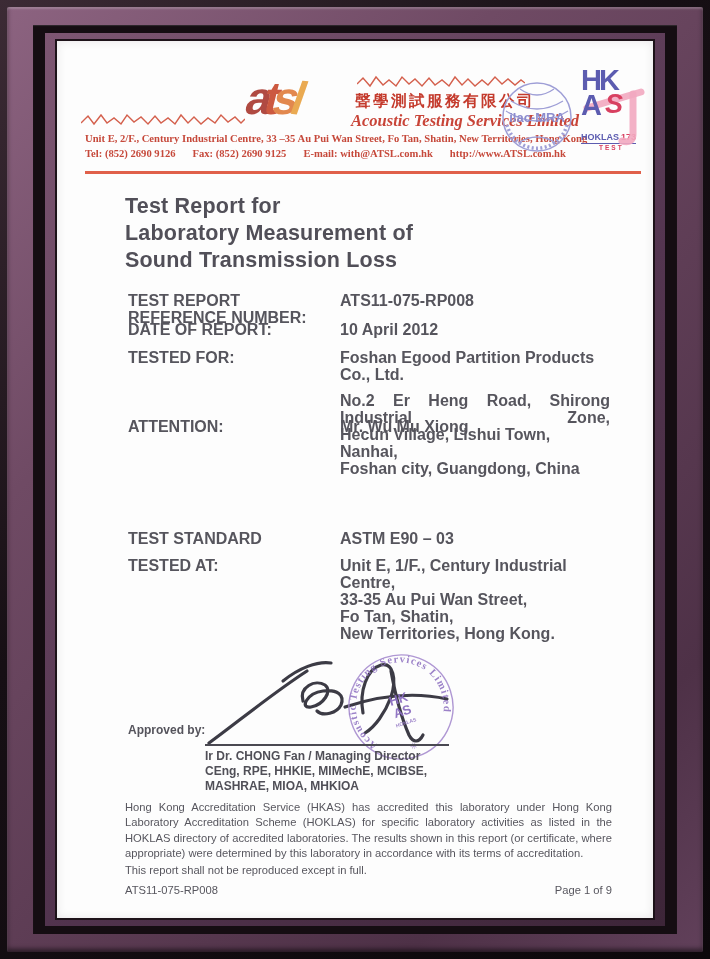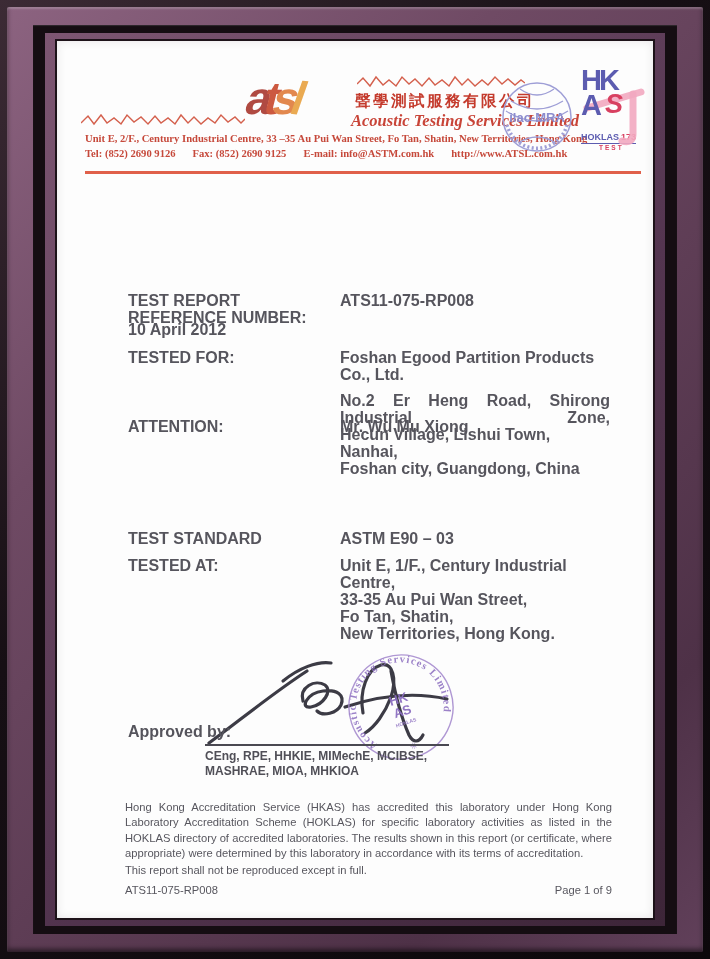--- a/index.html
+++ b/index.html
@@ -35,21 +35,21 @@
   .hk-test{font-weight:700;font-size:6.5px;color:#d84060;letter-spacing:2px;margin-left:18px}
   
   .title{left:68px;top:152px;width:480px;font-size:21.5px;font-weight:700;color:#514f58;line-height:27px;letter-spacing:.2px}
   
   .row{left:71px;width:482px;display:flex;font-size:16px;font-weight:700;color:#56555d;line-height:17px}
   .row .lbl{width:212px;flex:none}
   .row .val{flex:1;width:270px}
   .spread{text-align:justify;text-align-last:justify}
   .gap8{height:9px}
   
-  .approved{left:71px;top:682px;font-size:16px;font-weight:600;color:#55545c}
+  .approved{left:71px;top:682px;font-size:12px;font-weight:600;color:#55545c}
   .sig-line{left:148px;top:703px;width:244px;height:0;border-top:2px solid #4a4952}
   .names{left:148px;top:708px;font-size:12px;font-weight:700;color:#504f57;line-height:15px}
   .stamp{left:288px;top:610px;opacity:.92}
   
   .accr{left:68px;top:759px;width:487px;font-size:11.2px;color:#57565e;line-height:15.3px;text-align:justify}
   .note{left:68px;top:823px;font-size:11.2px;color:#57565e}
   .footrow{left:68px;top:843px;width:487px;display:flex;justify-content:space-between;font-size:11.2px;color:#57565e}
 </style>
 </head>
 <body>
@@ -72,21 +72,21 @@
       <svg class="abs" style="left:300px;top:34px" width="168" height="16">
         <polyline class="zz" points="0,9 6,3 13,11 19,2 26,10 32,5 39,11 45,2 52,9 58,4 65,11 72,3 78,10 85,5 92,11 98,2 105,10 111,4 118,11 125,5 131,10 138,2 145,9 151,4 158,10 164,5 168,8"></polyline>
       </svg>
 
       <div class="abs cn">聲學測試服務有限公司</div>
       <div class="abs en-script">Acoustic Testing Services Limited</div>
       <div class="abs addr">Unit E, 2/F., Century Industrial Centre, 33 –35 Au Pui Wan Street, Fo Tan, Shatin, New Territories, Hong Kong</div>
       <div class="abs contact">
         <span>Tel: (852) 2690 9126</span>
         <span>Fax: (852) 2690 9125</span>
-        <span>E-mail: info@ASTM.com.hk</span>
+        <span>E-mail: with@ATSL.com.hk</span>
         <span>http://www.ATSL.com.hk</span>
       </div>
       <div class="abs rule"></div>
 
       <svg class="abs ilac" width="78" height="90">
         <circle cx="39" cy="42" r="34" stroke="#9e9ed6" stroke-width="1.5" fill="none"></circle>
         <path d="M13,26 Q39,42 65,26" stroke="#9e9ed6" stroke-width="1.3" fill="none"></path>
         <path d="M8,36 Q39,56 70,36" stroke="#9e9ed6" stroke-width="1.3" fill="none"></path>
         <path d="M22,14 Q39,26 56,14" stroke="#9e9ed6" stroke-width="1.3" fill="none"></path>
         <path d="M20,68 Q39,56 58,68" stroke="#9e9ed6" stroke-width="1.3" fill="none"></path>
@@ -101,26 +101,32 @@
             <path d="M6,32 L60,16" stroke="#f2a8c0" stroke-width="7" stroke-linecap="round" fill="none" opacity="0.9"></path>
             <path d="M52,18 L52,58 Q52,68 41,65" stroke="#f2a8c0" stroke-width="7" stroke-linecap="round" fill="none" opacity="0.9"></path>
           </svg>
           <span class="hk-a">A</span>
           <span class="hk-s">S</span>
         </div>
         <div class="hoklas"><span>HOKLAS</span><span class="num">173</span></div>
         <div class="hk-test">TEST</div>
       </div>
 
+      <div class="abs title">
+        <div>Test Report for</div>
+        <div>Laboratory Measurement of</div>
+        <div>Sound Transmission Loss</div>
+      </div>
 
       <div class="abs row" style="top:251px">
         <div class="lbl">TEST REPORT REFERENCE NUMBER:</div>
         <div class="val">ATS11-075-RP008</div>
       </div>
       <div class="abs row" style="top:280px">
+        <div class="lbl">DATE OF REPORT:</div>
         <div class="val">10 April 2012</div>
       </div>
       <div class="abs row" style="top:308px">
         <div class="lbl">TESTED FOR:</div>
         <div class="val">
           <div>Foshan Egood Partition Products Co., Ltd.</div>
           <div class="gap8"></div>
           <div class="spread">No.2 Er Heng Road, Shirong Industrial Zone,</div>
           <div>Hecun Village, Lishui Town, Nanhai,</div>
           <div>Foshan city, Guangdong, China</div>
@@ -167,20 +173,21 @@
           <text x="56" y="52" text-anchor="middle" font-size="13" font-weight="900" fill="#8a6cc0" font-family="Liberation Sans,sans-serif">HK</text>
           <text x="56" y="65" text-anchor="middle" font-size="13" font-weight="900" fill="#8a6cc0" font-family="Liberation Sans,sans-serif">AS</text>
           <text x="56" y="74" text-anchor="middle" font-size="5" font-weight="700" fill="#9478c4" font-family="Liberation Sans,sans-serif">HOKLAS</text>
           <text x="56" y="100" text-anchor="middle" font-size="9" fill="#9478c4">✳</text>
         </g>
       </svg>
 
       <div class="abs approved">Approved by:</div>
       <div class="abs sig-line"></div>
       <div class="abs names">
+        <div>Ir Dr. CHONG Fan / Managing Director</div>
         <div>CEng, RPE, HHKIE, MIMechE, MCIBSE,</div>
         <div>MASHRAE, MIOA, MHKIOA</div>
       </div>
 
       <div class="abs accr">Hong Kong Accreditation Service (HKAS) has accredited this laboratory under Hong Kong Laboratory Accreditation Scheme (HOKLAS) for specific laboratory activities as listed in the HOKLAS directory of accredited laboratories. The results shown in this report (or certificate, where appropriate) were determined by this laboratory in accordance with its terms of accreditation.</div>
       <div class="abs note">This report shall not be reproduced except in full.</div>
       <div class="abs footrow">
         <span>ATS11-075-RP008</span>
         <span>Page 1 of 9</span>
       </div>

